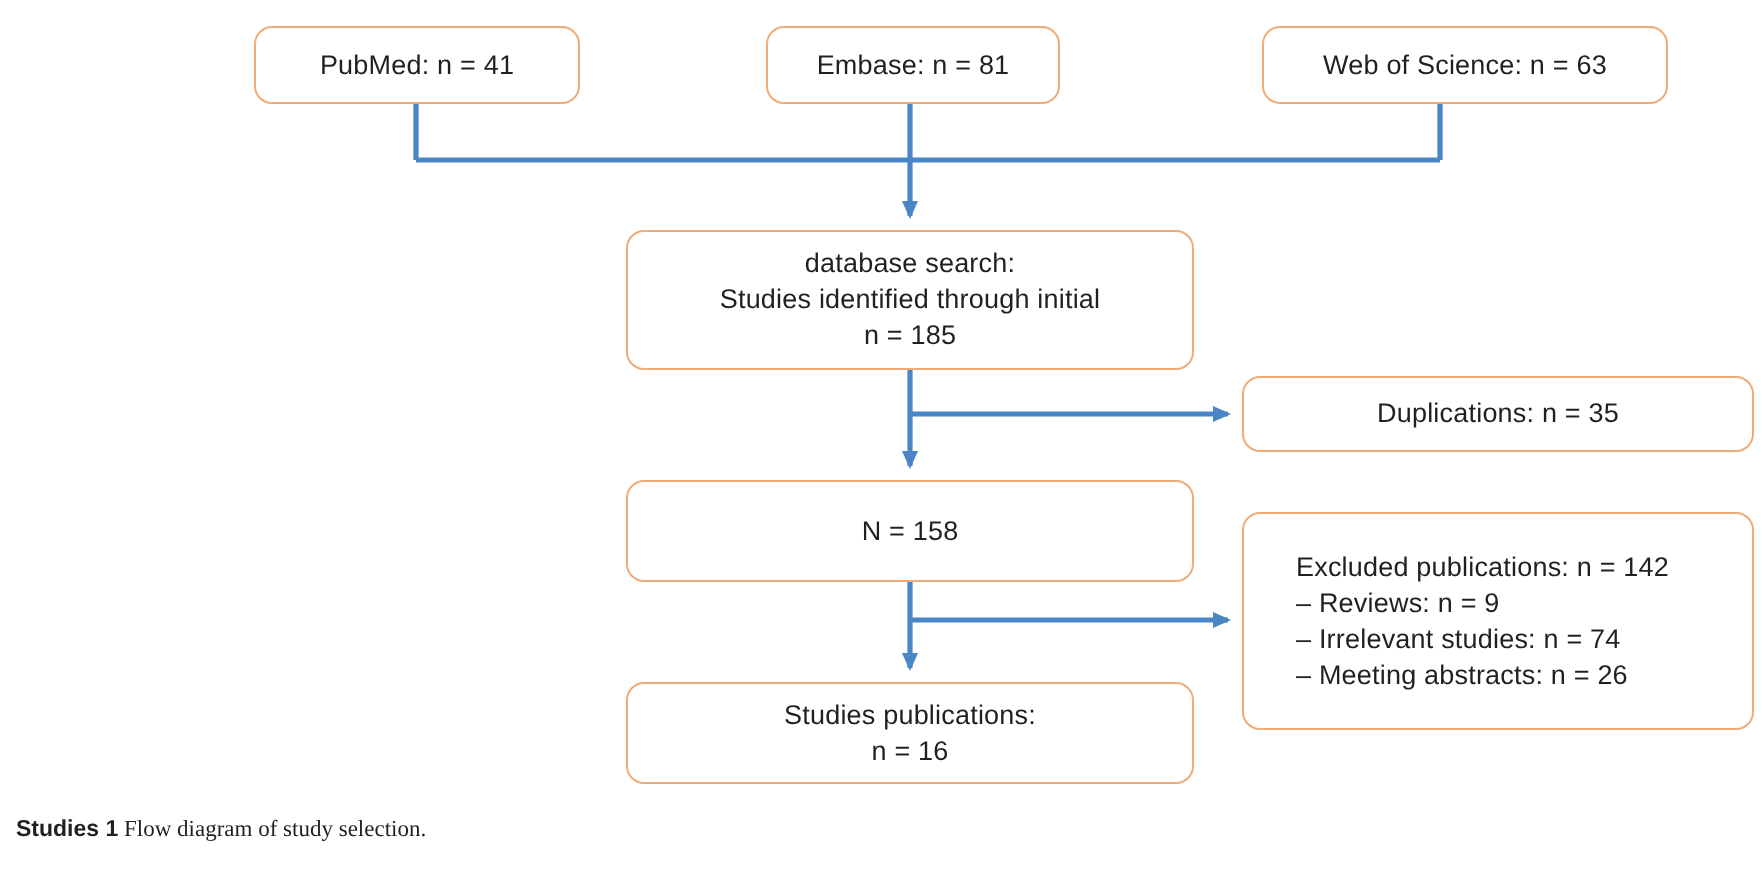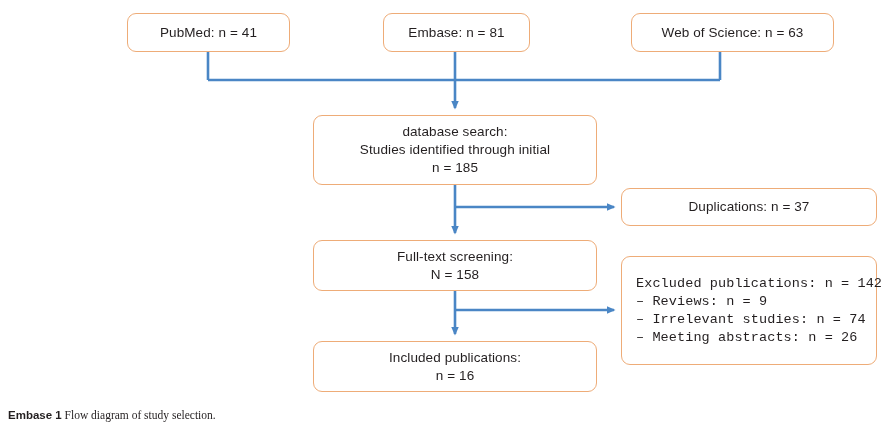--- a/index.html
+++ b/index.html
@@ -39,22 +39,21 @@
     color: #231f20;
     text-align: center;
     letter-spacing: 0.1px;
     z-index: 2;
   }
   .node .line { display: block; white-space: nowrap; text-align: center; }
 
   .node.left-align {
     align-items: flex-start;
     text-align: left;
-    padding-left: 14px;
-    font-family: Liberation Mono, monospace;
+    padding-left: 26px;
   }
 
   svg#connectors {
     position: absolute;
     left: 0;
     top: 0;
     width: 881px;
     height: 400px;
     z-index: 1;
   }
@@ -118,35 +117,34 @@
     <span class="line">Web of Science: n = 63</span>
   </div>
 
   <div class="node" style="left:313px; top:115px; width:284px; height:70px;">
     <span class="line">database search:</span>
     <span class="line">Studies identified through initial</span>
     <span class="line">n = 185</span>
   </div>
 
   <div class="node" style="left:621px; top:188px; width:256px; height:38px;">
-    <span class="line">Duplications: n = 37</span>
+    <span class="line">Duplications: n = 35</span>
   </div>
 
   <div class="node" style="left:313px; top:240px; width:284px; height:51px;">
-    <span class="line">Full-text screening:</span>
     <span class="line">N = 158</span>
   </div>
 
   <div class="node left-align" style="left:621px; top:256px; width:256px; height:109px;">
     <span class="line">Excluded publications: n = 142</span>
     <span class="line">– Reviews: n = 9</span>
     <span class="line">– Irrelevant studies: n = 74</span>
     <span class="line">– Meeting abstracts: n = 26</span>
   </div>
 
   <div class="node" style="left:313px; top:341px; width:284px; height:51px;">
-    <span class="line">Included publications:</span>
+    <span class="line">Studies publications:</span>
     <span class="line">n = 16</span>
   </div>
 
 </div>
 
-<div class="caption"><b><span class="cap-label">Embase</span>&nbsp;<span class="cap-num">1</span></b>&nbsp;<span class="cap-text">Flow diagram of study selection.</span></div>
+<div class="caption"><b><span class="cap-label">Studies</span>&nbsp;<span class="cap-num">1</span></b>&nbsp;<span class="cap-text">Flow diagram of study selection.</span></div>
 
 </body></html>

